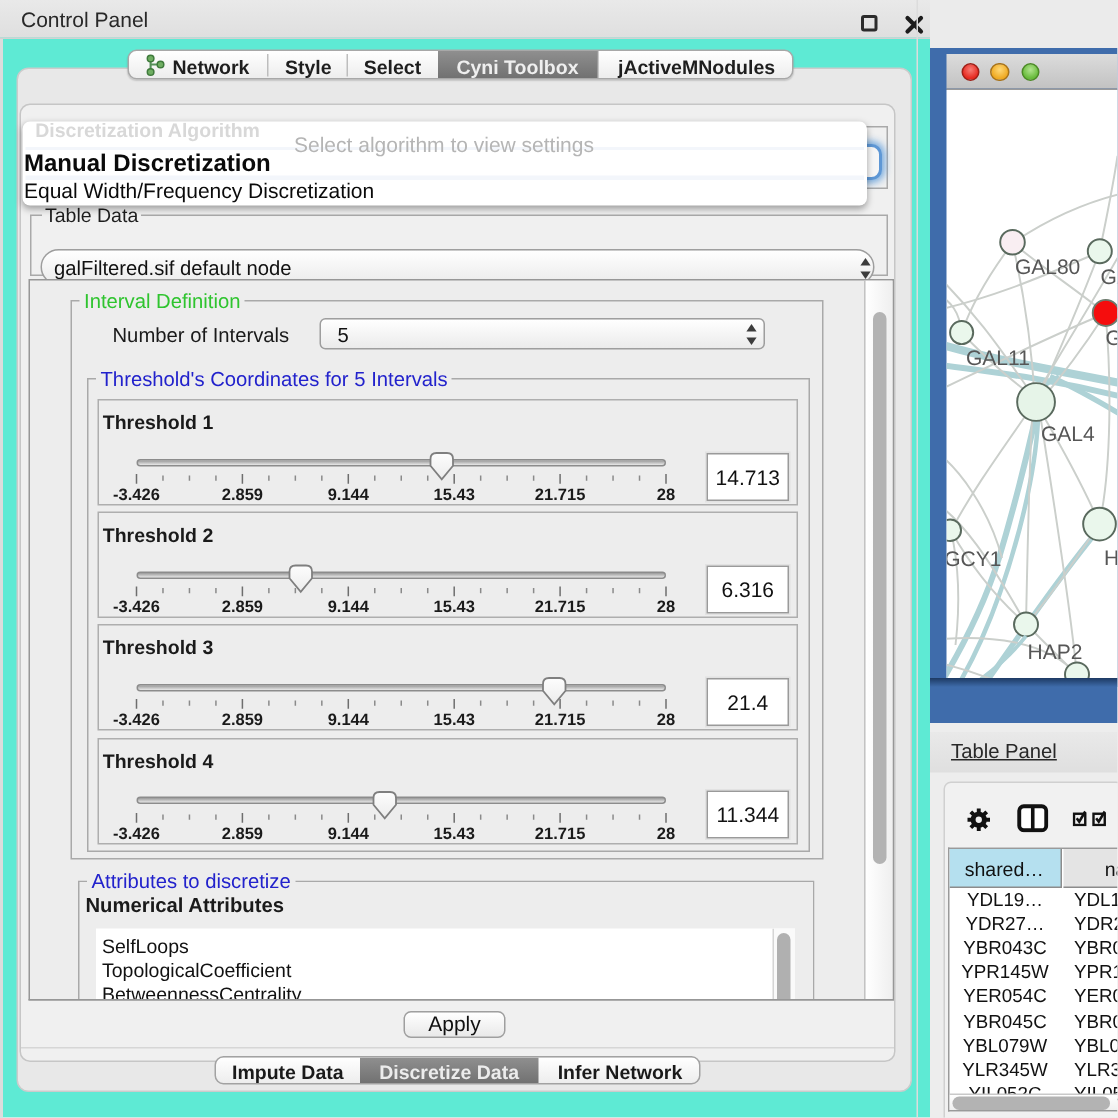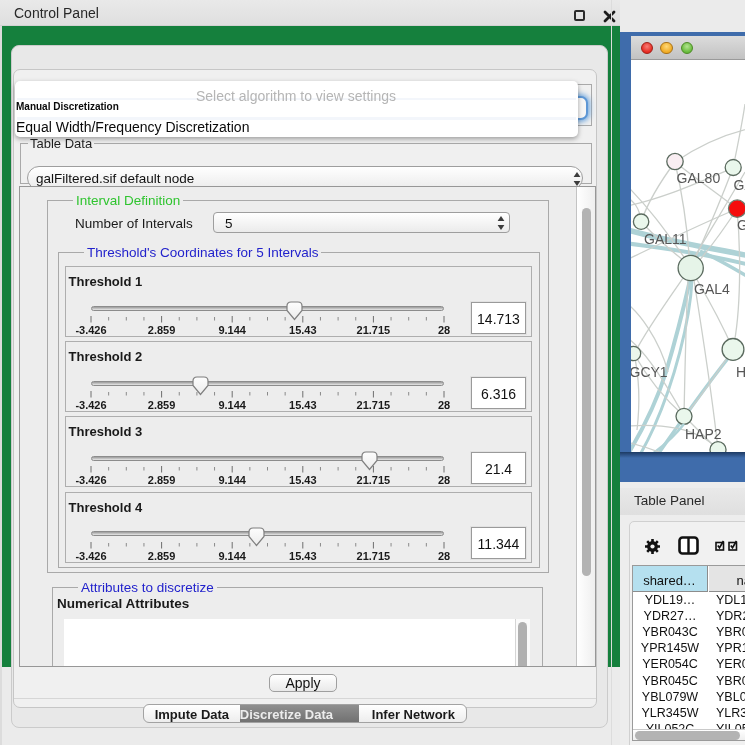--- a/index.html
+++ b/index.html
@@ -1,44 +1,62 @@
 <!DOCTYPE html>
 <html><head>
 <meta charset="utf-8">
 <style>
 * { margin:0; padding:0; box-sizing:border-box; }
 html,body { width:745px; height:745px; overflow:hidden; }
 body { font-family:"Liberation Sans", sans-serif; background:#ebebeb; position:relative; }
 .abs { position:absolute; }
 .etched { border:1px solid #a9a9a9; }
-.glabel { position:absolute; background:#ededed; padding:0 3px; white-space:nowrap;margin-left:20px; }
+.glabel { position:absolute; background:#ededed; padding:0 3px; white-space:nowrap; }
 </style>
 </head>
 <body>
 
-<div class="abs" style="left:0;top:0;width:620px;height:667px;background:#15803d;">
+<div class="abs" style="left:0;top:0;width:620px;height:745px;background:#5eead4;">
 
   <div class="abs" style="left:0;top:0;width:620px;height:26px;background:linear-gradient(#e9e9e9,#dfdfdf);border-bottom:1px solid #d2d2d2;">
     <div class="abs" style="left:14px;top:5px;font-size:14px;color:#282828;">Control Panel</div>
 
     <div class="abs" style="left:574px;top:10px;width:11px;height:11px;border:2px solid #2b2b2b;border-radius:2px;"></div>
 
     <svg class="abs" style="left:602.5px;top:9.5px;" width="13" height="13" viewBox="0 0 13 13">
         <path d="M2 2 L11 11 M11 2 L2 11" stroke="#1c1c1c" stroke-width="2.8" stroke-linecap="round"></path>
       </svg>
   </div>
 
   <div class="abs" style="left:0;top:26px;width:1.5px;height:719px;background:#dcdcdc;"></div>
 
   <div class="abs" style="left:11px;top:45px;width:597px;height:683px;background:#e8e8e8;border:1px solid #cbcbcb;border-radius:8px;"></div>
 
   <div class="abs" style="left:13px;top:69px;width:584px;height:639px;background:#f0f0f0;border:1px solid #c6c6c6;border-radius:7px;"></div>
 
   <div class="abs" style="left:611px;top:0;width:1px;height:745px;background:#dcdcdc;"></div>
 
+  <div class="abs" style="left:84.5px;top:33px;width:444.5px;height:19.5px;background:linear-gradient(#ffffff,#ededed);border:1px solid #a8a8a8;border-radius:6px;box-shadow:0 1px 1px rgba(0,0,0,0.15);overflow:hidden;">
+
+    <div class="abs" style="left:206.6px;top:0;width:105.8px;height:19.5px;background:linear-gradient(#8f8f8f,#6e6e6e);"></div>
+    <div class="abs" style="left:92.4px;top:2px;width:1px;height:15px;background:#bdbdbd;"></div>
+    <div class="abs" style="left:145px;top:2px;width:1px;height:15px;background:#bdbdbd;"></div>
+    <div class="abs" style="left:312.4px;top:0;width:1px;height:19.5px;background:#9a9a9a;"></div>
+    <svg class="abs" style="left:11px;top:2px;" width="13" height="15" viewBox="0 0 13 15">
+      <path d="M3.4 3.5 L3.4 11.5 M3.4 7 L9.6 7" stroke="#56915a" stroke-width="1.4" fill="none"></path>
+      <circle cx="3.4" cy="3" r="2.2" fill="#6fae62" stroke="#3f7a3c"></circle>
+      <circle cx="3.4" cy="12" r="2.2" fill="#6fae62" stroke="#3f7a3c"></circle>
+      <circle cx="10" cy="7" r="2.2" fill="#6fae62" stroke="#3f7a3c"></circle>
+    </svg>
+    <div class="abs" style="left:29.5px;top:2.5px;font-size:13px;font-weight:bold;color:#1e1e1e;">Network</div>
+    <div class="abs" style="left:104.5px;top:2.5px;font-size:13px;font-weight:bold;color:#1e1e1e;">Style</div>
+    <div class="abs" style="left:157px;top:2.5px;font-size:13px;font-weight:bold;color:#1e1e1e;">Select</div>
+    <div class="abs" style="left:206.6px;top:2.5px;width:105.8px;text-align:center;font-size:13px;font-weight:bold;color:#efefef;">Cyni Toolbox</div>
+    <div class="abs" style="left:313.4px;top:2.5px;width:131px;text-align:center;font-size:13px;font-weight:bold;color:#1e1e1e;">jActiveMNodules</div>
+  </div>
 
   <div class="abs etched" style="left:20px;top:84px;width:572px;height:42px;"></div>
 
   <div class="abs" style="left:470px;top:96px;width:118px;height:24px;border:2px solid #5e97d5;border-radius:7px;background:#f6f6f6;box-shadow:0 0 5px 2px rgba(100,160,220,0.85);"></div>
 
   <div class="abs etched" style="left:20px;top:143px;width:572px;height:41px;"></div>
   <div class="abs" style="left:28px;top:136px;font-size:13px;color:#1e1e1e;background:#f0f0f0;padding:0 2px;">Table Data</div>
   <div class="abs" style="left:27px;top:166px;width:556px;height:24px;background:linear-gradient(#ffffff,#ebebeb);border:1px solid #9e9e9e;border-radius:12px;">
     <div class="abs" style="left:8px;top:4px;font-size:13.5px;color:#111;">galFiltered.sif default node</div>
     <svg class="abs" style="left:545px;top:5px;" width="8" height="14" viewBox="0 0 8 14">
@@ -238,44 +256,46 @@
         </defs>
         <path d="M1 5 Q1 1 5 1 L12 1 Q16 1 16 5 L16 9.5 L8.5 18.5 L1 9.5 Z" fill="url(#thg4)" stroke="#7f7f7f" stroke-width="1.2"></path>
       </svg>
   <div class="abs" style="left:405px;top:34.5px;width:55px;height:32px;background:#fff;border:1px solid #9a9a9a;box-shadow:0 0 0 1px #e2e2e2;text-align:center;"><span style="font-size:14px;color:#111;position:relative;top:7px;">11.344</span></div>
 </div>
 
   <div class="abs etched" style="left:52px;top:587px;width:491px;height:92px;clip-path:inset(0 0 13px 0);"></div>
   <div class="glabel" style="left:58px;top:580px;font-size:13.5px;color:#2222cc;">Attributes to discretize</div>
   <div class="abs" style="left:57px;top:596px;font-size:13.5px;font-weight:bold;color:#1a1a1a;">Numerical Attributes</div>
   <div class="abs" style="left:64px;top:619px;width:466px;height:47px;background:#ffffff;overflow:hidden;">
+    <div class="abs" style="left:4px;top:4px;font-size:13px;color:#111;line-height:16.2px;">SelfLoops<br>TopologicalCoefficient<br>BetweennessCentrality</div>
     <div class="abs" style="left:451px;top:0;width:15px;height:48px;background:#fafafa;border-left:1px solid #d5d5d5;"></div>
     <div class="abs" style="left:453.5px;top:2.5px;width:9.5px;height:60px;background:#b0b0b0;border-radius:4.5px;"></div>
   </div>
 
   <div class="abs" style="left:19px;top:666px;width:577px;height:1px;background:#979797;"></div>
 
   <div class="abs" style="left:269px;top:674px;width:68px;height:18px;background:linear-gradient(#ffffff,#e9e9e9);border:1px solid #9f9f9f;border-radius:5px;text-align:center;">
     <span style="font-size:14px;color:#111;position:relative;top:-1px;">Apply</span>
   </div>
 
   <div class="abs" style="left:14px;top:698px;width:582px;height:1px;background:#d6d6d6;"></div>
 
   <div class="abs" style="left:143px;top:703.5px;width:323.7px;height:19.5px;background:linear-gradient(#ffffff,#ededed);border:1px solid #a2a2a2;border-radius:6px;overflow:hidden;">
     <div class="abs" style="left:95.8px;top:0;width:119.2px;height:19.5px;background:linear-gradient(#8f8f8f,#6e6e6e);"></div>
     <div class="abs" style="left:0;top:2.5px;width:95.8px;text-align:center;font-size:13px;font-weight:bold;color:#1a1a1a;">Impute Data</div>
-    <div class="abs" style="left:95.8px;top:2.5px;width:119.2px;text-align:left;font-size:13px;font-weight:bold;color:#ececec;">Discretize Data</div>
+    <div class="abs" style="left:95.8px;top:2.5px;width:119.2px;text-align:center;font-size:13px;font-weight:bold;color:#ececec;">Discretize Data</div>
     <div class="abs" style="left:215px;top:2.5px;width:108.7px;text-align:center;font-size:13px;font-weight:bold;color:#1a1a1a;white-space:nowrap;">Infer Network</div>
   </div>
 
   <div class="abs" style="left:14.5px;top:80.5px;width:563px;height:56px;background:#ffffff;border-radius:5px;box-shadow:0 2px 5px rgba(0,0,0,0.35);z-index:50;">
     <div class="abs" style="left:2px;top:17px;width:559px;height:2.5px;background:#f3f6fb;"></div>
     <div class="abs" style="left:2px;top:36.5px;width:559px;height:2.5px;background:#f3f6fb;"></div>
+    <div class="abs" style="left:9px;top:-2px;font-size:13px;font-weight:bold;color:#d8d8d8;">Discretization Algorithm</div>
     <div class="abs" style="left:0;top:7px;width:563px;text-align:center;font-size:14px;color:#b5b5b5;">Select algorithm to view settings</div>
-    <div class="abs" style="left:1.5px;top:20px;font-size:10px;font-weight:bold;color:#0a0a0a;">Manual Discretization</div>
+    <div class="abs" style="left:1.5px;top:20px;font-size:16px;font-weight:bold;color:#0a0a0a;">Manual Discretization</div>
     <div class="abs" style="left:1.5px;top:38px;font-size:14px;color:#0a0a0a;">Equal Width/Frequency Discretization</div>
   </div>
 </div>
 
 <div class="abs" style="left:620px;top:0;width:125px;height:745px;background:#ededed;margin-top:32px;">
 
   <div class="abs" style="left:0;top:0;width:125px;height:450px;background:#3f6cab;"></div>
   <div class="abs" style="left:11px;top:4px;width:114px;height:24px;background:linear-gradient(#dcdcdc,#c2c2c2);border-bottom:1px solid #9a9a9a;">
     <div class="abs" style="left:9.5px;top:5.5px;width:12.5px;height:12.5px;border-radius:50%;background:radial-gradient(circle at 50% 35%, #f77d76, #e6281f 70%);border:1px solid #9e1f17;"></div>
     <div class="abs" style="left:29px;top:5.5px;width:12.5px;height:12.5px;border-radius:50%;background:radial-gradient(circle at 50% 35%, #ffd978, #efa921 70%);border:1px solid #a8731a;"></div>
@@ -336,21 +356,21 @@
 <path d="M53.0 364.0 C39.0 382.0 19.0 397.0 -3.0 410.0" stroke="#aed2d6" stroke-width="2.5" fill="none"></path>
 <path d="M-13.0 412.0 C19.0 417.0 49.0 422.0 79.0 430.0" stroke="#cbcfcb" stroke-width="1.3" fill="none"></path>
 <path d="M-13.0 397.0 C19.0 400.0 49.0 408.0 74.0 422.0" stroke="#cbcfcb" stroke-width="1.3" fill="none"></path>
 <path d="M-13.0 380.0 C10.0 385.0 30.0 392.0 47.0 400.0" stroke="#cbcfcb" stroke-width="1.3" fill="none"></path>
 </svg>
   </div>
   <div class="abs" style="left:0;top:420px;width:125px;height:6px;background:linear-gradient(#1d3a63,#3f6cab);"></div>
 
   <div class="abs" style="left:0;top:450px;width:125px;height:6px;background:#ededed;"></div>
   <div class="abs" style="left:0;top:456px;width:125px;height:27px;background:linear-gradient(#e9e9e9,#dfdfdf);">
-    <div class="abs" style="left:14px;top:5px;font-size:13.5px;color:#282828;">Table Panel</div>
+    <div class="abs" style="left:14px;top:5px;font-size:13.5px;color:#282828;text-decoration:underline;">Table Panel</div>
   </div>
 
   <div class="abs" style="left:9px;top:489px;width:120px;height:229px;background:#f1f1f1;border:1px solid #d0d0d0;border-radius:5px;"></div>
 
   <svg class="abs" style="left:24px;top:506px;" width="17" height="17" viewBox="0 0 17 17">
     <g fill="#111">
         <circle cx="8.5" cy="8.5" r="5.4"></circle>
     <g stroke="#111" stroke-width="2.6">
       <path d="M8.5 1 V4 M8.5 13 V16 M1 8.5 H4 M13 8.5 H16 M3.2 3.2 L5.3 5.3 M11.7 11.7 L13.8 13.8 M13.8 3.2 L11.7 5.3 M5.3 11.7 L3.2 13.8"></path>
     </g>

